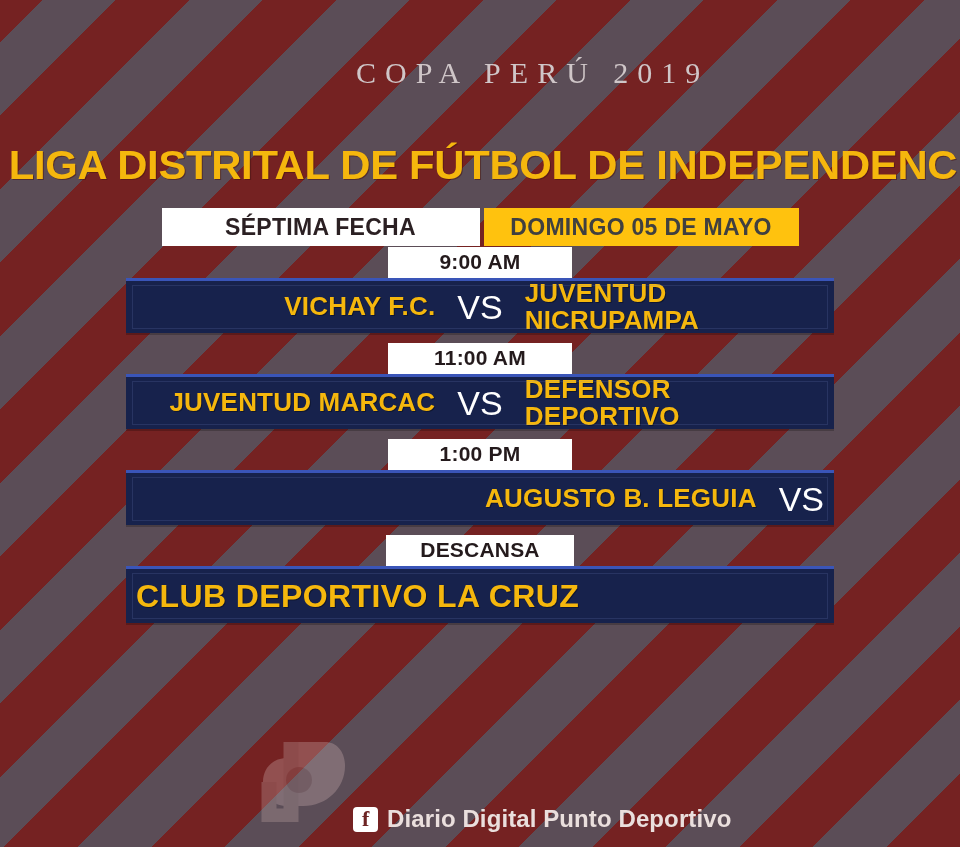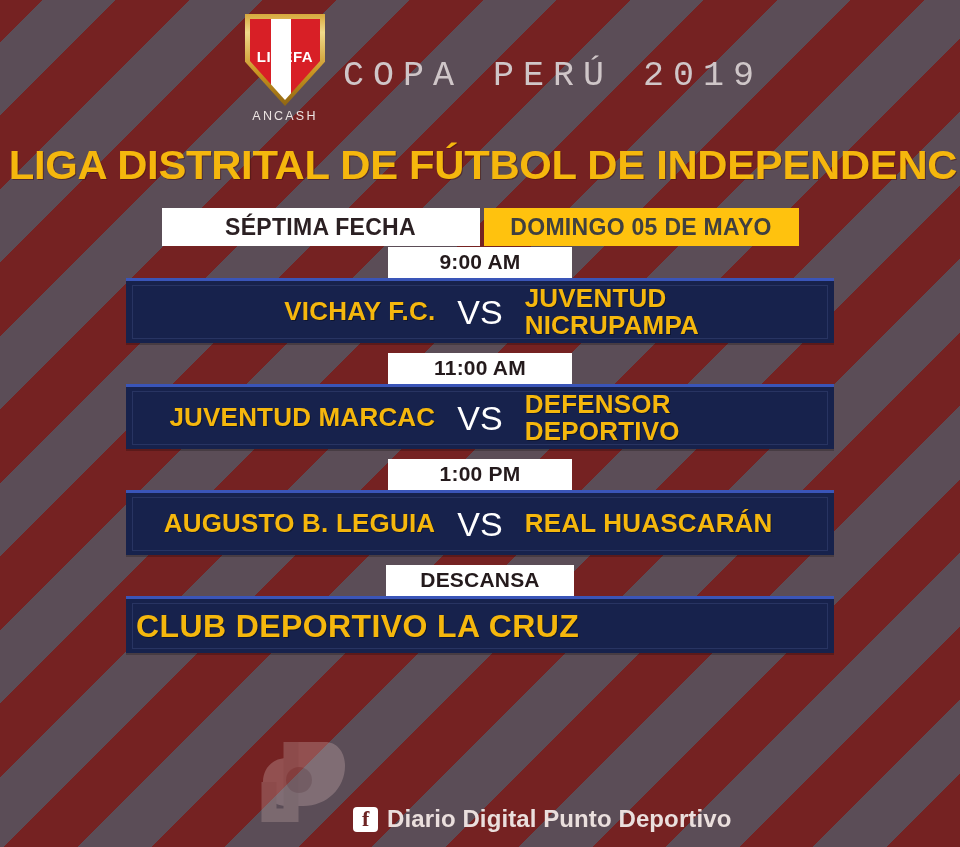--- a/index.html
+++ b/index.html
@@ -78,26 +78,26 @@
   .crest-sub {
     margin-top: 3px;
     color: #ece4e2;
     font-size: 12.5px;
     letter-spacing: 2.2px;
     font-family: "Liberation Sans", sans-serif;
   }
 
   .copa {
     position: absolute;
-    left: 343px;
+    left: 356px;
     top: 56px;
     color: #cfc6c8;
-    font-size: 35px;
+    font-size: 30px;
     letter-spacing: 9px;
-    font-family: Liberation Mono, monospace;
+    font-family: Liberation Serif, serif;
     white-space: nowrap;
   }
 
   
   .main-title {
     margin: 0;
     padding: 0 18px;
     text-align: center;
     color: #f5b70d;
     font-size: 41px;
@@ -175,21 +175,21 @@
     right: 6px;
     top: 4px;
     bottom: 4px;
     border: 1px solid rgba(120,140,200,0.18);
     pointer-events: none;
   }
   .band-inner {
     display: flex;
     align-items: center;
     justify-content: center;
-    height: 62px;
+    height: 52px;
     padding: 0 10px;
   }
   .team {
     flex: 1 1 0;
     color: #f5b70d;
     font-size: 26px;
     font-weight: bold;
     line-height: 1.04;
     letter-spacing: 0.2px;
     font-family: "Liberation Sans", sans-serif;
@@ -260,28 +260,20 @@
     font-family: Liberation Sans, sans-serif;
   }
 </style>
 </head>
 <body>
 
 <div id="poster">
 
   <div class="header">
 
-    <div class="crest-wrap">
-      <div class="crest">
-        <div class="crest-shield"></div>
-        <div class="crest-inner"></div>
-        <div class="crest-text">LIDEFA</div>
-      </div>
-      <div class="crest-sub">ANCASH</div>
-    </div>
 
     <div class="copa">COPA PERÚ 2019</div>
   </div>
 
   <h1 class="main-title">LIGA DISTRITAL DE FÚTBOL DE INDEPENDENCIA</h1>
 
   <div class="fecha-bar">
     <div class="chip chip-white">SÉPTIMA FECHA</div>
     <div class="chip chip-gold">DOMINGO 05 DE MAYO</div>
   </div>
@@ -315,21 +307,20 @@
     </div>
 
     <div class="match-block">
       <div class="time-chip-row">
         <div class="time-chip">1:00 PM</div>
       </div>
       <div class="band">
         <div class="band-inner">
           <div class="team team-home">AUGUSTO B. LEGUIA</div>
           <div class="vs">VS</div>
-          <div class="team team-away">REAL HUASCARÁN</div>
         </div>
       </div>
     </div>
 
     <div class="match-block">
       <div class="time-chip-row">
         <div class="time-chip">DESCANSA</div>
       </div>
       <div class="band rest-band">
         <div class="band-inner">

